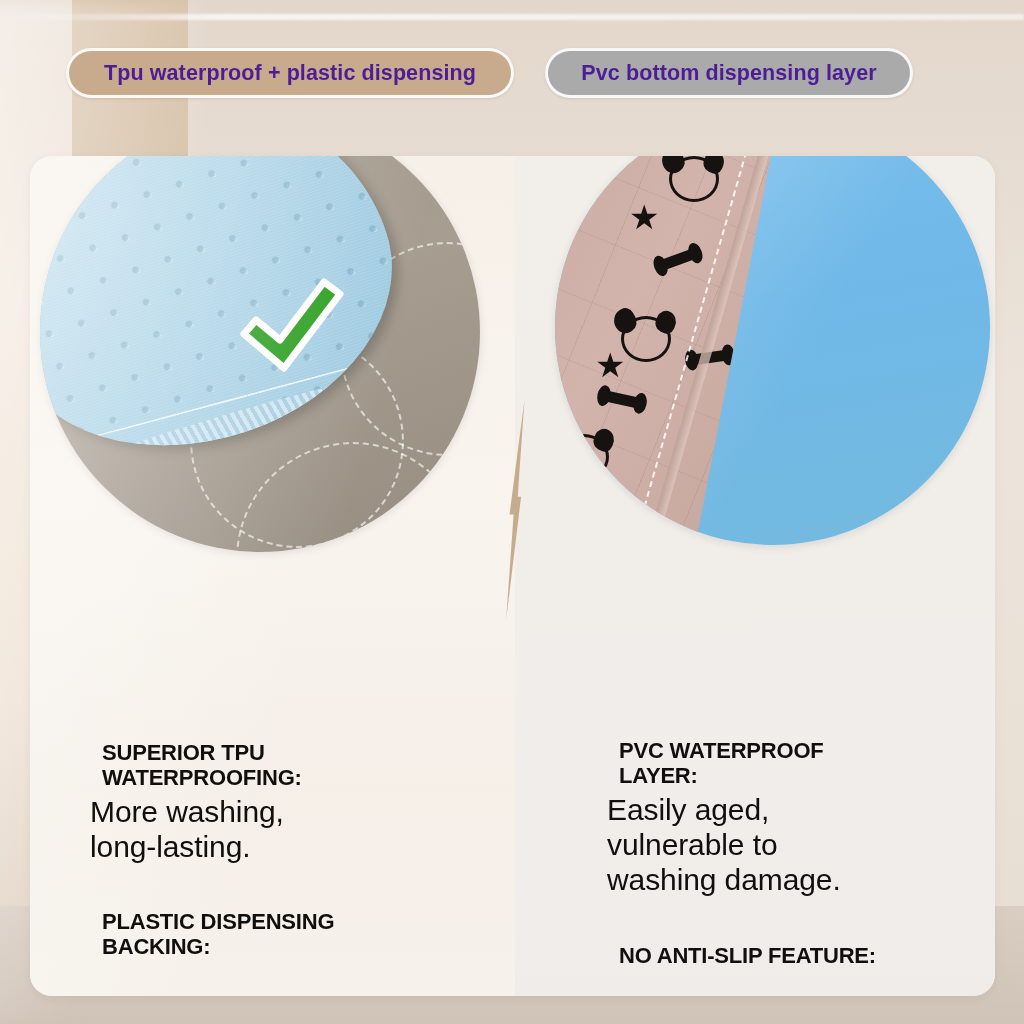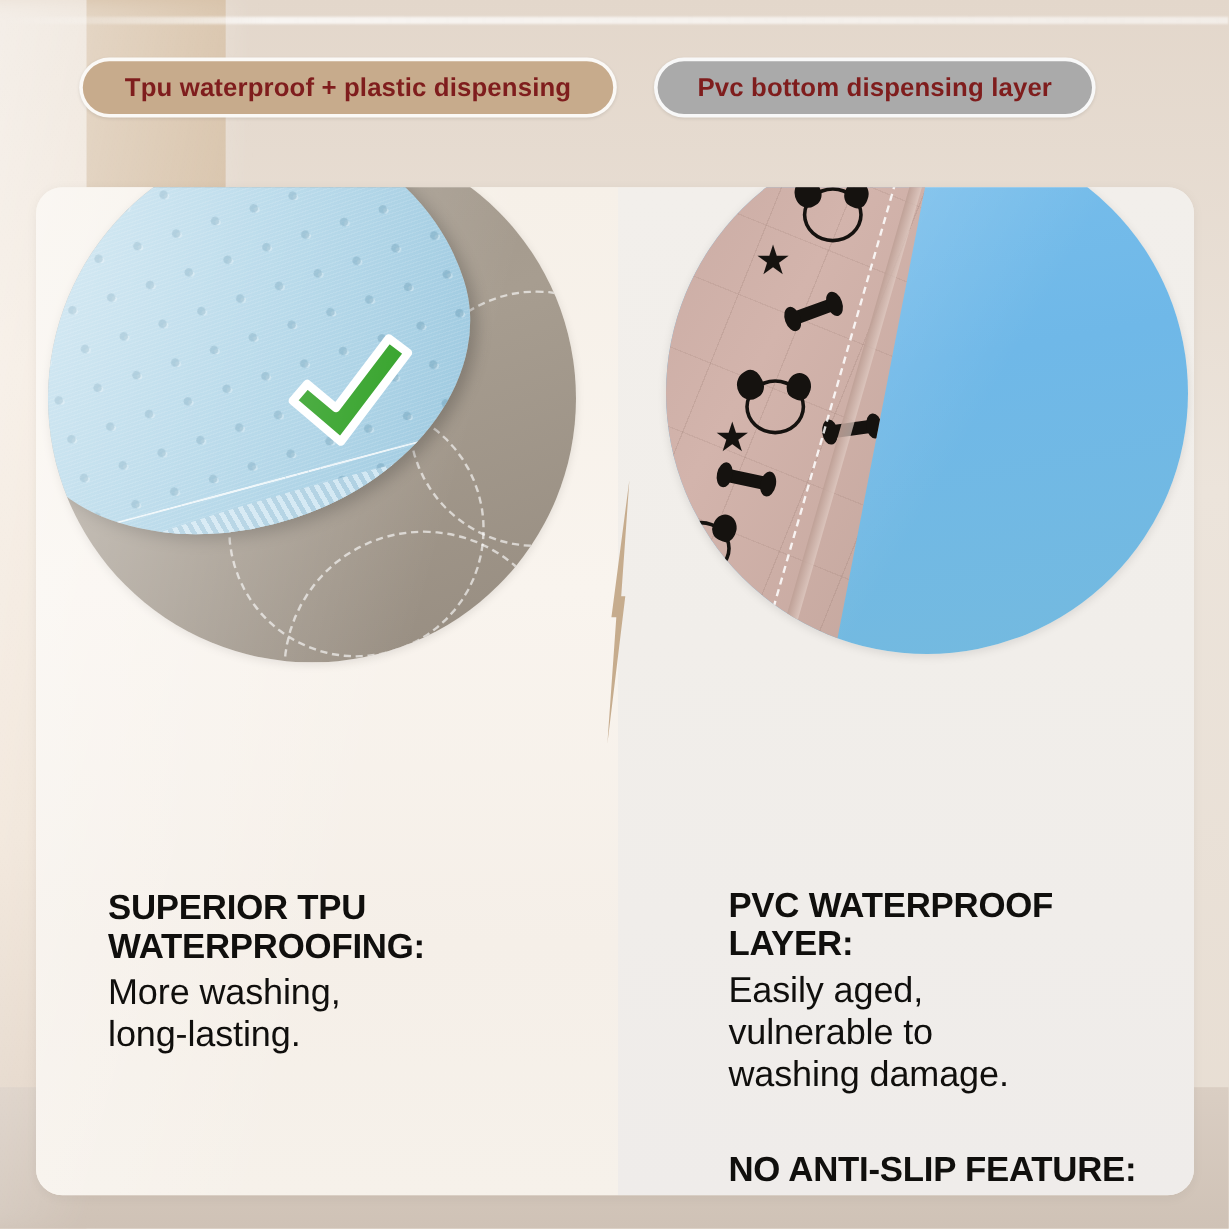--- a/index.html
+++ b/index.html
@@ -71,21 +71,21 @@
   .badge {
     position: absolute;
     display: flex;
     align-items: center;
     justify-content: center;
     border-radius: 999px;
     border: 3px solid rgba(255,255,255,.92);
     box-sizing: border-box;
     font-size: 21.5px;
     font-weight: bold;
-    color: #7f1d1d;
+    color: #4c1d95;
     letter-spacing: .1px;
     white-space: nowrap;
     box-shadow: 0 1px 3px rgba(0,0,0,.10);
   }
   #badge-left {
     left: 66px; top: 48px;
     width: 448px; height: 50px;
     background: #c7ab8c;
   }
   #badge-right {
@@ -310,25 +310,25 @@
 
   
   .text-col {
     position: absolute;
     color: #100f0d;
   }
   #text-left  { left: 60px;  top: 585px; width: 420px; }
   #text-right { left: 577px; top: 583px; width: 420px; }
 
   .blk-head {
-    font-size: 29px;
+    font-size: 22px;
     font-weight: bold;
     line-height: 1.12;
     letter-spacing: -.2px;
-    margin: 0 0 4px 0;
+    margin: 0 0 4px 12px;
     white-space: pre-line;
   }
   .blk-body {
     font-size: 30px;
     font-weight: normal;
     line-height: 1.17;
     letter-spacing: -.1px;
     margin: 0;
     white-space: pre-line;
   }
@@ -399,20 +399,22 @@
     </div>
 
     <div class="card-sheen"></div>
 
     <div class="text-col" id="text-left">
       <p class="blk-head">SUPERIOR TPU
 WATERPROOFING:</p>
       <p class="blk-body">More washing,
 long-lasting.</p>
       <div class="blk-gap-lg"></div>
+      <p class="blk-head">PLASTIC DISPENSING
+BACKING:</p>
 
     </div>
 
     <div class="text-col" id="text-right">
       <p class="blk-head">PVC WATERPROOF
 LAYER:</p>
       <p class="blk-body">Easily aged,
 vulnerable to
 washing damage.</p>
       <div class="blk-gap-lg"></div>

